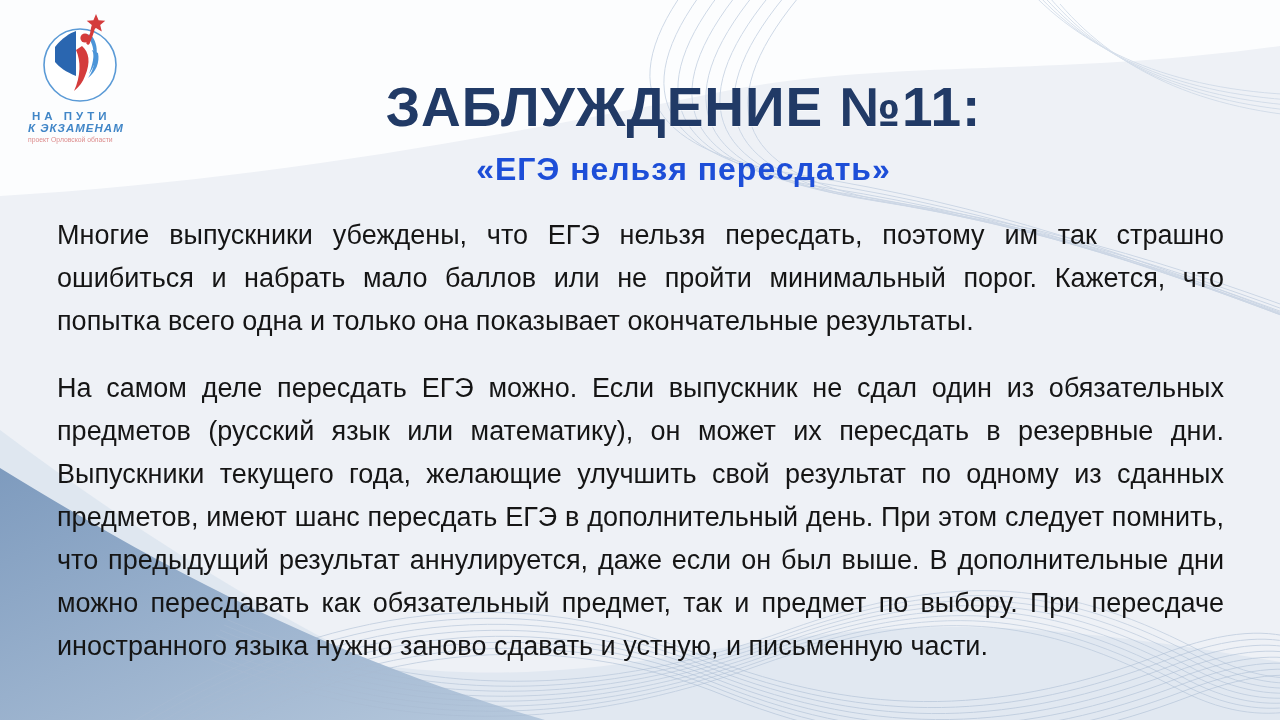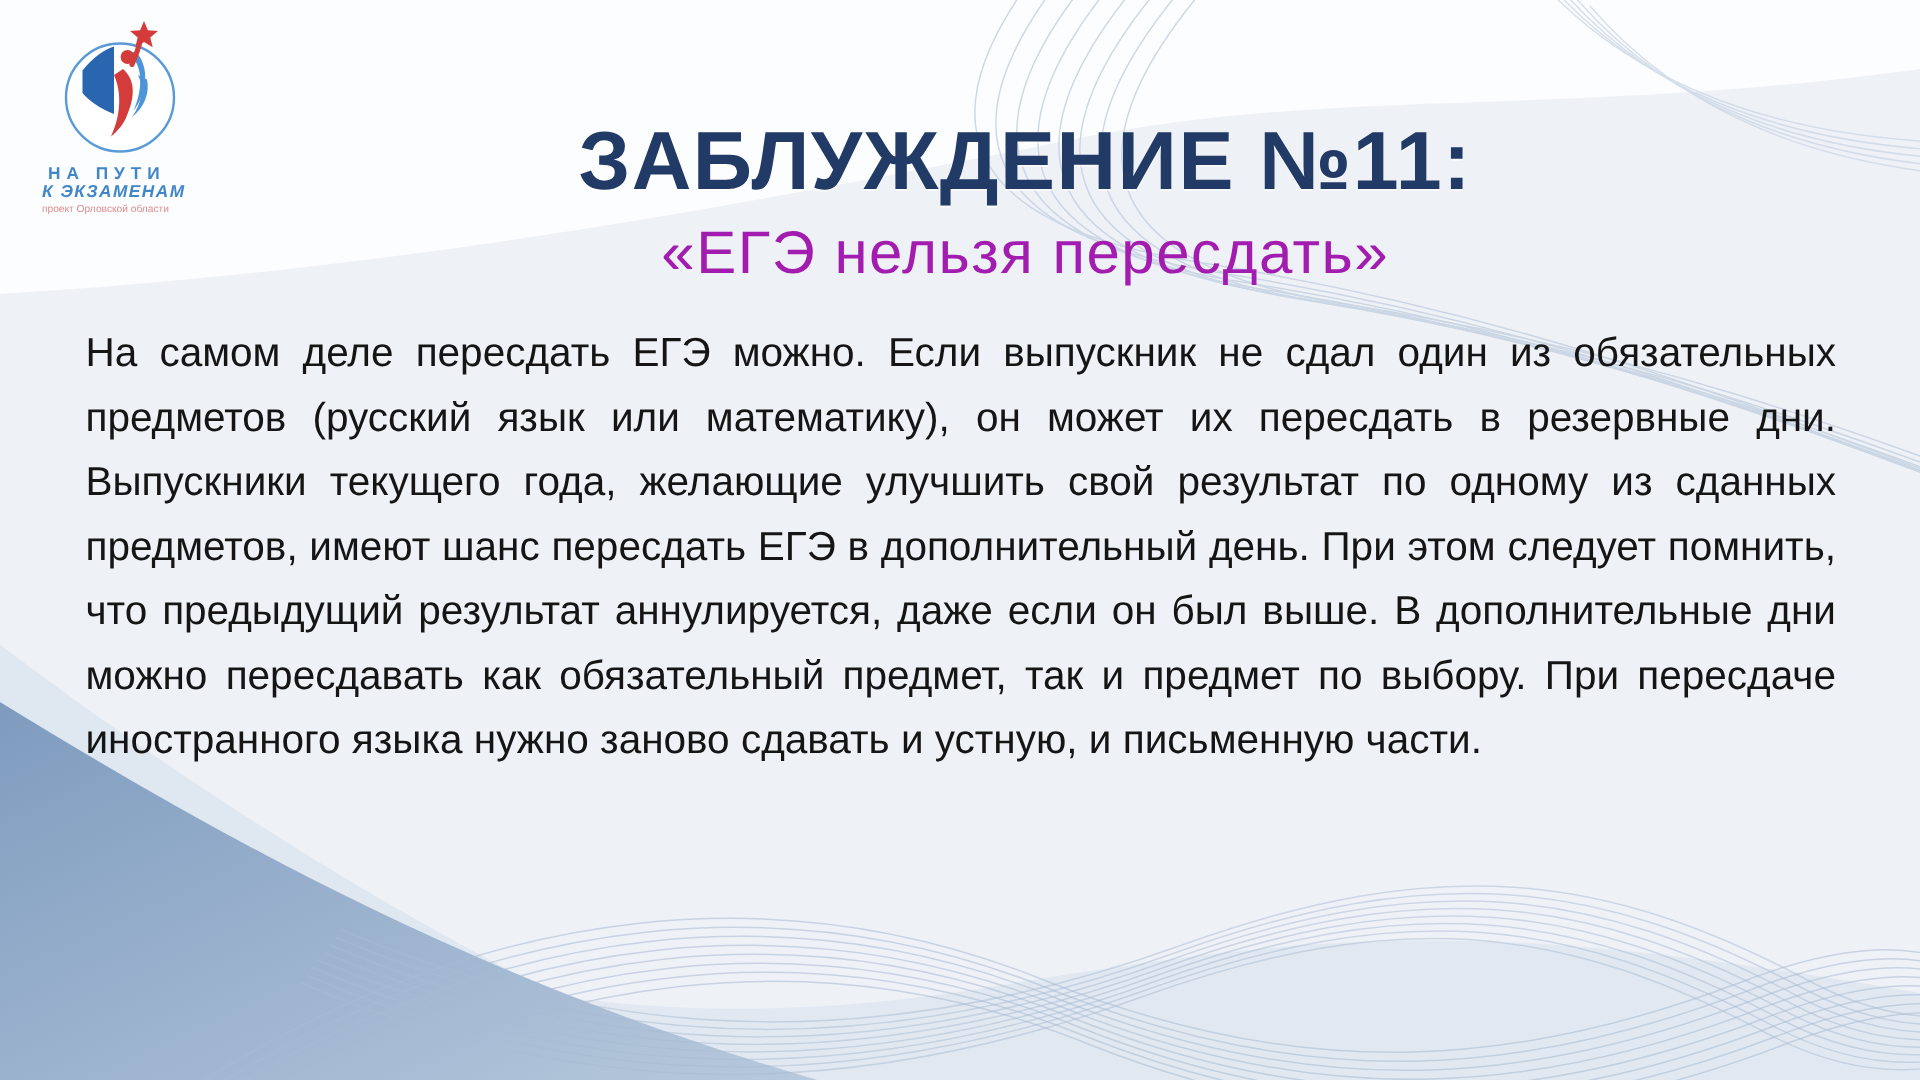--- a/index.html
+++ b/index.html
@@ -35,22 +35,22 @@
   .title-block{
     position:absolute;left:140px;right:53px;top:50px;
     text-align:center;z-index:2;margin-top:28px;
   }
   .title{
     font-size:55px;font-weight:800;letter-spacing:1px;
     color:#213a66;line-height:58px;
     text-shadow:0 1px 0 rgba(255,255,255,.6);
   }
   .subtitle{
-    font-size:40px;font-weight:400;letter-spacing:1px;
-    color:#a21caf;line-height:50px;margin-top:8px;
+    font-size:32px;font-weight:700;letter-spacing:1px;
+    color:#1d4ed8;line-height:50px;margin-top:8px;
   }
 
   
   .body-text{
     position:absolute;left:57px;width:1167px;top:214px;
     z-index:2;color:#151515;
     font-size:27px;line-height:43px;
     text-align:justify;
   }
   .para{margin:0;}
@@ -140,16 +140,17 @@
     <div class="logo-line2">К ЭКЗАМЕНАМ</div>
     <div class="logo-line3">проект Орловской области</div>
   </div>
 
   <div class="title-block">
     <div class="title">ЗАБЛУЖДЕНИЕ №11:</div>
     <div class="subtitle">«ЕГЭ нельзя пересдать»</div>
   </div>
 
   <div class="body-text">
+    <p class="para">Многие выпускники убеждены, что ЕГЭ нельзя пересдать, поэтому им так страшно ошибиться и набрать мало баллов или не пройти  минимальный порог. Кажется, что попытка всего одна и только она показывает окончательные результаты.</p>
     <p class="para"><span>На самом деле  пересдать ЕГЭ можно.  Если выпускник не сдал один из обязательных предметов (русский язык или математику), он может их пересдать в резервные дни. Выпускники текущего года, желающие улучшить свой результат по </span><span class="bold-word">одному</span><span> из сданных предметов,  имеют шанс пересдать ЕГЭ в дополнительный день. При этом следует помнить, что предыдущий результат аннулируется, даже если он был выше. В дополнительные дни  можно пересдавать как обязательный предмет, так и предмет по выбору. При пересдаче иностранного языка нужно заново сдавать и устную, и письменную части.</span></p>
   </div>
 
 </div>
 
 </body></html>

